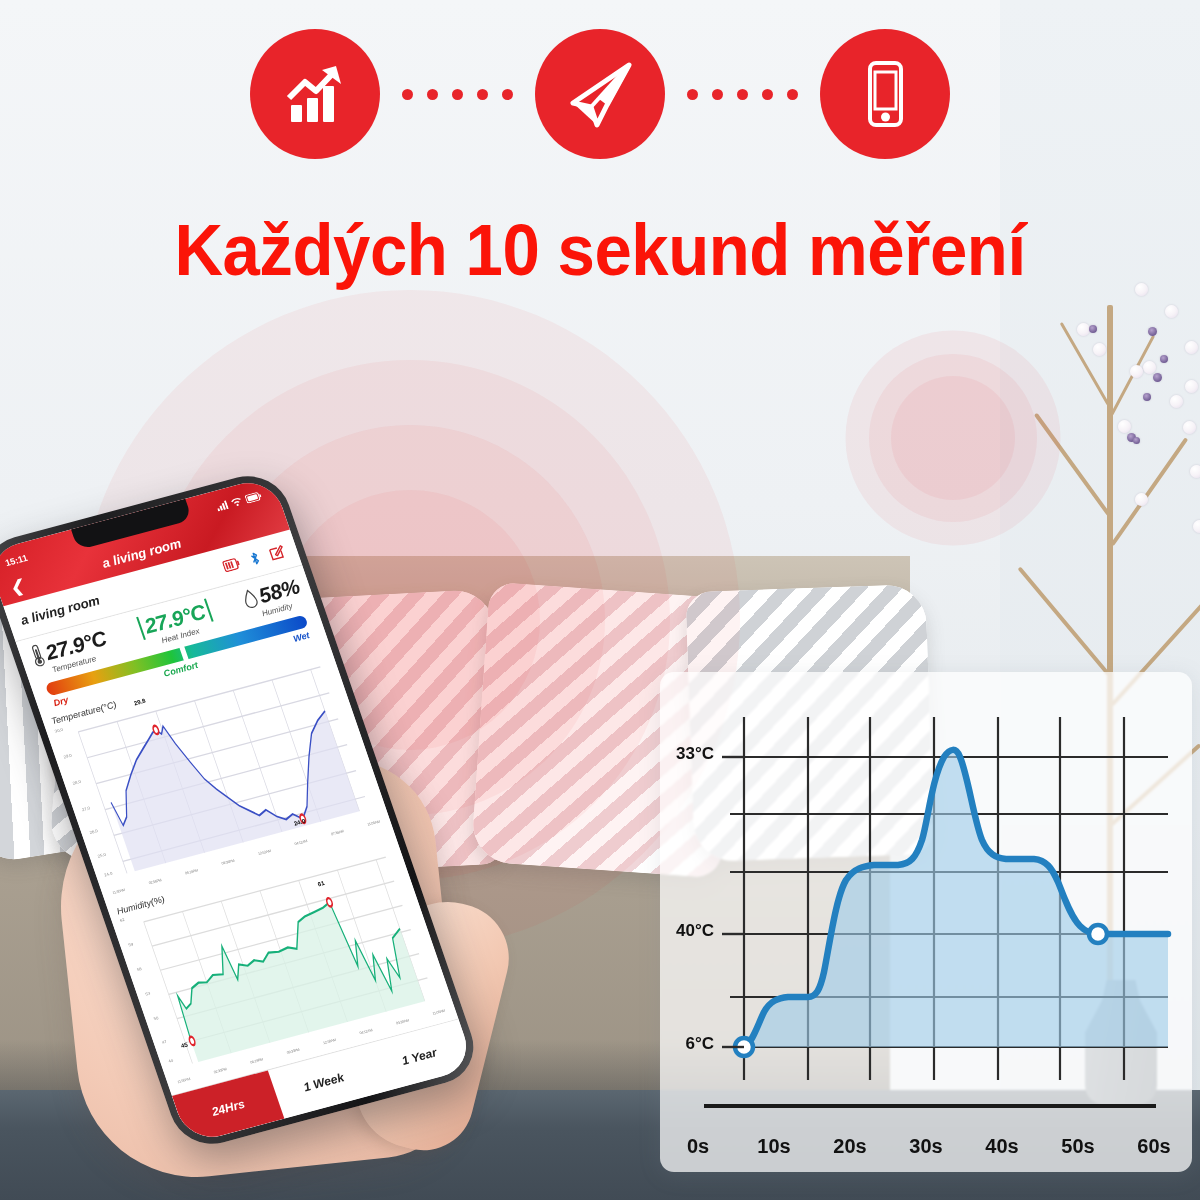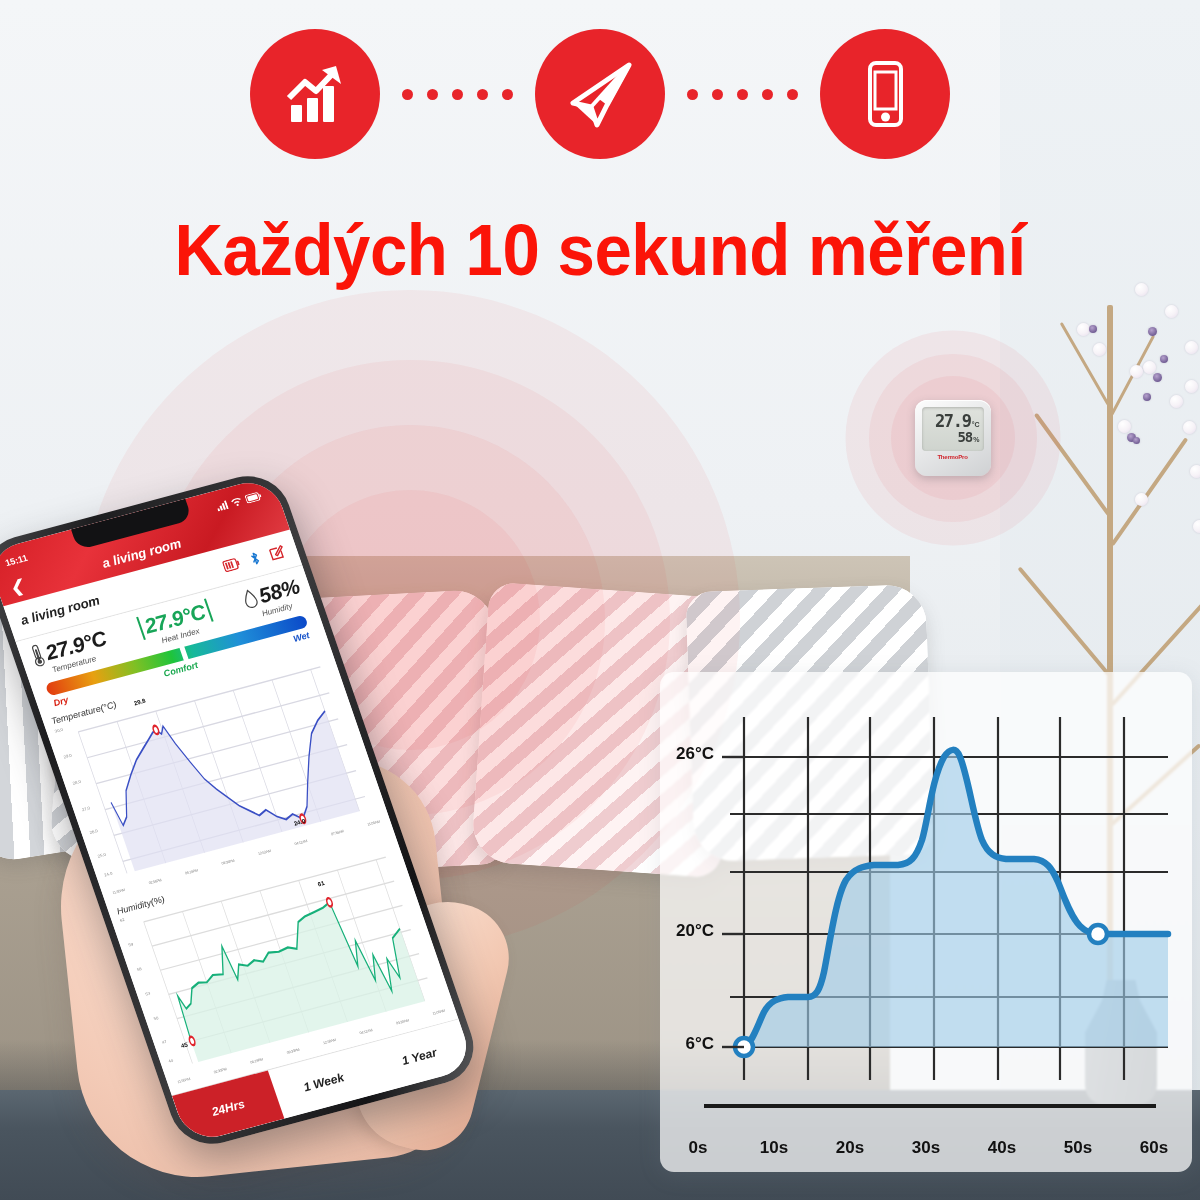--- a/index.html
+++ b/index.html
@@ -271,21 +271,21 @@
     z-index: 5;
     backdrop-filter: blur(1px);
   }
   #chart-svg { position: absolute; left: 0; top: 0; }
   .ytick-label {
     position: absolute; font-size: 17px; font-weight: 700; color: #111;
     text-align: right; width: 62px;
   }
   #xaxis-labels {
     position: absolute; left: 0; bottom: 14px; width: 100%;
-    display: flex; font-size: 17px; font-weight: 700; color: #111;
+    display: flex; font-size: 20px; font-weight: 700; color: #111;
   }
   .xlab { flex: 1; text-align: center; }
 </style>
 </head>
 <body>
 
 <div id="room-bg">
   <div class="wall"></div>
   <div class="wall-right"></div>
   <div class="sofa-back"></div>
@@ -397,33 +397,20 @@
   </div>
 </div>
 
 <div id="headline">Každých 10 sekund měření</div>
 
 <div id="sensor-wrap">
   <div class="sring" style="width:215px;height:215px;"></div>
   <div class="sring" style="width:168px;height:168px;"></div>
   <div class="sring" style="width:124px;height:124px;"></div>
 
-  <div id="sensor">
-    <div id="sensor-lcd">
-      <div class="lcd-row">
-        <span class="lcd-big">27.9</span>
-        <span class="lcd-unit">°C</span>
-      </div>
-      <div class="lcd-row">
-        <span class="lcd-small">58</span>
-        <span class="lcd-unit">%</span>
-      </div>
-    </div>
-    <div id="sensor-brand">ThermoPro</div>
-  </div>
 </div>
 
 <div id="hand-phone">
   <div class="palm"></div>
   <div class="finger" style="left:58px; top:240px; width:108px; height:215px; transform:rotate(-24deg);"></div>
   <div class="finger" style="left:142px; top:300px; width:110px; height:240px; transform:rotate(-10deg);"></div>
   <div class="finger" style="left:232px; top:340px; width:110px; height:250px; transform:rotate(-2deg);"></div>
   <div class="thumb"></div>
 
   <div id="phone">
@@ -693,22 +680,22 @@
 
     <g stroke="#2b2b2b" stroke-width="2.4">
       <line x1="62" y1="85" x2="84" y2="85"></line>
       <line x1="62" y1="262" x2="84" y2="262"></line>
       <line x1="62" y1="375" x2="84" y2="375"></line>
     </g>
 
     <line x1="44" y1="434" x2="496" y2="434" stroke="#1a1a1a" stroke-width="4"></line>
   </svg>
 
-  <span class="ytick-label" style="left:-8px; top:72px;">26°C</span>
-  <span class="ytick-label" style="left:-8px; top:249px;">20°C</span>
+  <span class="ytick-label" style="left:-8px; top:72px;">33°C</span>
+  <span class="ytick-label" style="left:-8px; top:249px;">40°C</span>
   <span class="ytick-label" style="left:-8px; top:362px;">6°C</span>
 
   <div id="xaxis-labels">
     <span class="xlab">0s</span>
     <span class="xlab">10s</span>
     <span class="xlab">20s</span>
     <span class="xlab">30s</span>
     <span class="xlab">40s</span>
     <span class="xlab">50s</span>
     <span class="xlab">60s</span>

